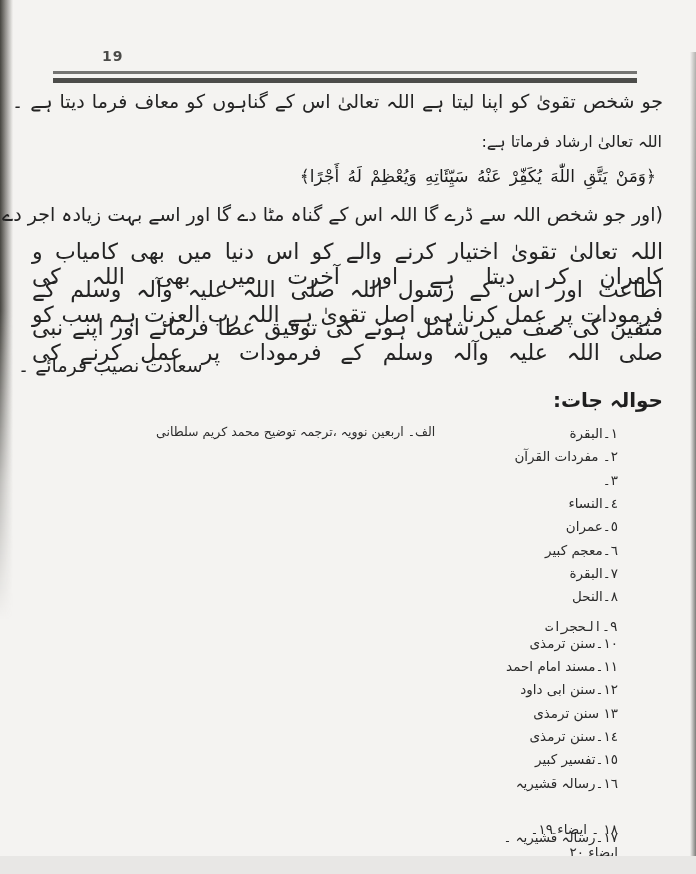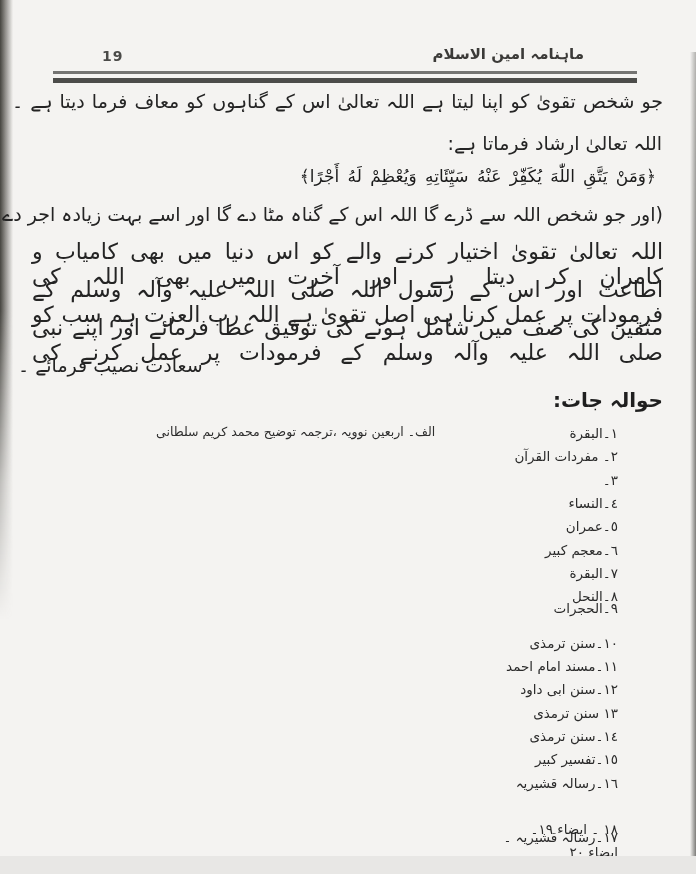--- a/index.html
+++ b/index.html
@@ -35,21 +35,21 @@
   }
   .double-rule{
     position:absolute;left:53px;top:71px;width:584px;height:4px;
     border-top:3px solid #747472;
     border-bottom:5px solid #4c4c4a;
     box-sizing:content-box;
   }
   
   .t{position:absolute;direction:rtl;white-space:nowrap;color:#242424;}
   .line1{top:90px;right:33px;font-size:19px;word-spacing:1px;}
-  .line2{top:132px;right:34px;font-size:19px;}
+  .line2{top:132px;right:34px;font-size:16px;}
   .verse{top:166px;right:40px;font-size:17px;color:#1b1b1b;word-spacing:3px;}
   .translation{top:203px;right:33px;font-size:19px;}
   .para-line{
     position:absolute;left:32px;width:631px;
     direction:rtl;font-size:22px;color:#242424;
     white-space:normal;text-align:justify;text-align-last:justify;
   }
   .para-last{
     position:absolute;left:18px;top:354px;
     direction:rtl;font-size:19px;color:#242424;white-space:nowrap;
@@ -68,21 +68,20 @@
 </style>
 </head>
 <body>
 
 <div class="page">
 
   <div class="edge-left"></div>
   <div class="edge-right"></div>
 
   <div class="page-number">19</div>
-  <div class="header-title">ماہنامہ امین الاسلام</div>
   <div class="double-rule"></div>
 
   <div class="t line1">جو شخص تقویٰ کو اپنا لیتا ہے اللہ تعالیٰ اس کے گناہوں کو معاف فرما دیتا ہے ۔</div>
   <div class="t line2">اللہ تعالیٰ ارشاد فرماتا ہے:</div>
   <div class="t verse">﴿وَمَنْ يَتَّقِ اللّٰهَ يُكَفِّرْ عَنْهُ سَيِّئَاتِهِ وَيُعْظِمْ لَهُ أَجْرًا﴾</div>
   <div class="t translation">(اور جو شخص اللہ سے ڈرے گا اللہ اس کے گناہ مٹا دے گا اور اسے بہت زیادہ اجر دے گا )۔</div>
 
   <div id="paragraph">
       <div class="para-line" style="top: 239px;">اللہ تعالیٰ تقویٰ اختیار کرنے والے کو اس دنیا میں بھی کامیاب و کامران کر دیتا ہے اور آخرت میں بھی اللہ کی</div>
       <div class="para-line" style="top: 277px;">اطاعت اور اس کے رسول اللہ صلی اللہ علیہ وآلہ وسلم کے فرمودات پر عمل کرنا ہی اصل تقویٰ ہے اللہ رب العزت ہم سب کو</div>
@@ -95,21 +94,21 @@
 
   <div id="refs">
       <div class="ref-item" style="top: 425px;">١۔البقرة</div>
       <div class="ref-item" style="top: 448.3px;">٢۔ مفردات القرآن</div>
       <div class="ref-item" style="top: 471.6px;">٣۔</div>
       <div class="ref-item" style="top: 494.9px;">٤۔النساء</div>
       <div class="ref-item" style="top: 518.2px;">٥۔عمران</div>
       <div class="ref-item" style="top: 541.5px;">٦۔معجم کبیر</div>
       <div class="ref-item" style="top: 564.8px;">٧۔البقرة</div>
       <div class="ref-item" style="top: 588.1px;">٨۔النحل</div>
-      <div class="ref-item" style="top: 600px;">٩۔الحجرات</div>
+      <div class="ref-item" style="top: 618px; font-family: Liberation Mono, monospace;">٩۔الحجرات</div>
       <div class="ref-item" style="top: 634.7px; text-align: right;">١٠۔سنن ترمذی</div>
       <div class="ref-item" style="top: 658px;">١١۔مسند امام احمد</div>
       <div class="ref-item" style="top: 681.3px;">١٢۔سنن ابی داود</div>
       <div class="ref-item" style="top: 704.6px;">١٣ سنن ترمذی</div>
       <div class="ref-item" style="top: 727.9px;">١٤۔سنن ترمذی</div>
       <div class="ref-item" style="top: 751.2px;">١٥۔تفسیر کبیر</div>
       <div class="ref-item" style="top: 774.5px; margin-left: 8px;">١٦۔رسالہ قشیریہ</div>
       <div class="ref-item" style="top: 797.8px; margin-top: 31px;">١٧۔رسالہ قشیریہ ۔</div>
       <div class="ref-item" style="top: 821.1px;">١٨ ۔ ایضاء ١٩۔</div>
       <div class="ref-item" style="top: 844.4px;">ایضاء ٢٠۔</div>

